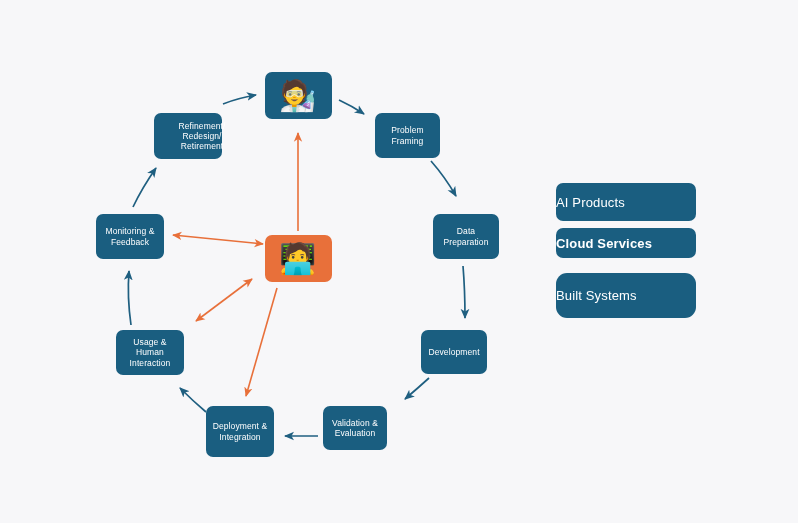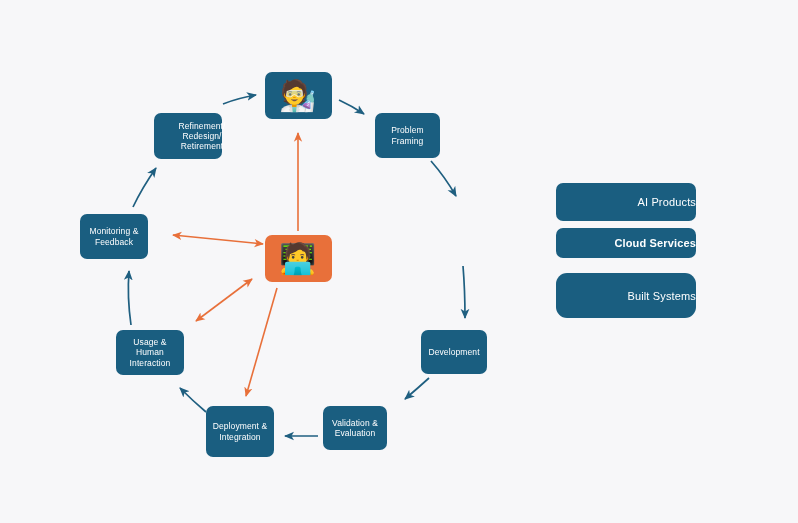--- a/index.html
+++ b/index.html
@@ -64,26 +64,25 @@
     padding: 0;
   }
   .legend-box {
     position: absolute;
     box-sizing: border-box;
     background: #1a5e80;
     border-radius: 7px;
     color: #ffffff;
     display: flex;
     align-items: center;
-    justify-content: flex-end;
+    justify-content: flex-start;
     text-align: center;
-    font-size: 11px;
+    font-size: 13px;
     letter-spacing: 0.15px;
     z-index: 3;
-    padding-left: 48px;
   }
 </style>
 </head>
 <body>
 
 <div id="canvas">
 
   <svg id="arrow-layer" viewBox="0 0 798 523" width="798" height="523" xmlns="http://www.w3.org/2000/svg">
     <defs>
       <marker id="flowhead" markerWidth="7" markerHeight="7" refX="5.4" refY="3" orient="auto" markerUnits="strokeWidth">
@@ -123,20 +122,24 @@
 
   <div class="node persona persona-developer" style="left:265px; top:235px; width:67px; height:47px;">
     <span class="node-label">🧑‍💻</span>
   </div>
 
   <div class="node stage" style="left:375px; top:113px; width:65px; height:45px;">
     <span class="node-label">Problem
 Framing</span>
   </div>
 
+  <div class="node stage" style="left:433px; top:214px; width:66px; height:45px;">
+    <span class="node-label">Data
+Preparation</span>
+  </div>
 
   <div class="node stage" style="left:413px; top:330px; width:66px; height:44px;margin-left:8px;">
     <span class="node-label">Development</span>
   </div>
 
   <div class="node stage" style="left:323px; top:406px; width:64px; height:44px;">
     <span class="node-label">Validation &amp;
 Evaluation</span>
   </div>
 
@@ -144,21 +147,21 @@
     <span class="node-label">Deployment &amp;
 Integration</span>
   </div>
 
   <div class="node stage" style="left:116px; top:330px; width:68px; height:45px;justify-content:center;">
     <span class="node-label">Usage &amp;
 Human
 Interaction</span>
   </div>
 
-  <div class="node stage" style="left:80px; top:214px; width:68px; height:45px;">
+  <div class="node stage" style="left:96px; top:214px; width:68px; height:45px;">
     <span class="node-label">Monitoring &amp;
 Feedback</span>
   </div>
 
   <div class="node stage" style="left:154px; top:113px; width:68px; height:46px;padding-left:28px;">
     <span class="node-label">Refinement/
 Redesign/
 Retirement</span>
   </div>
 

